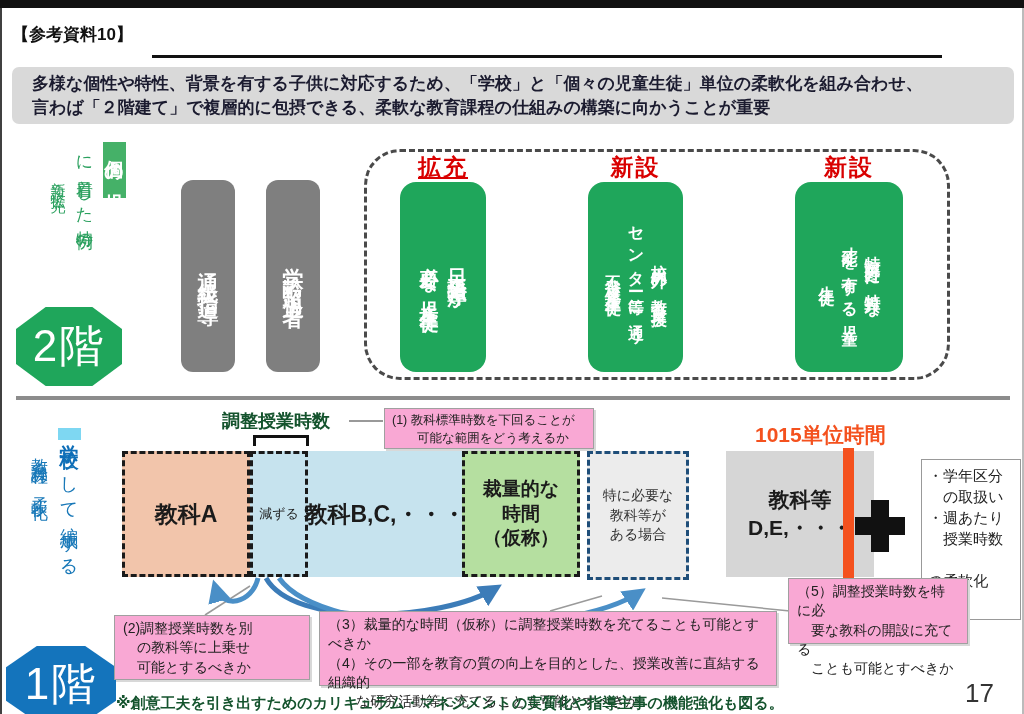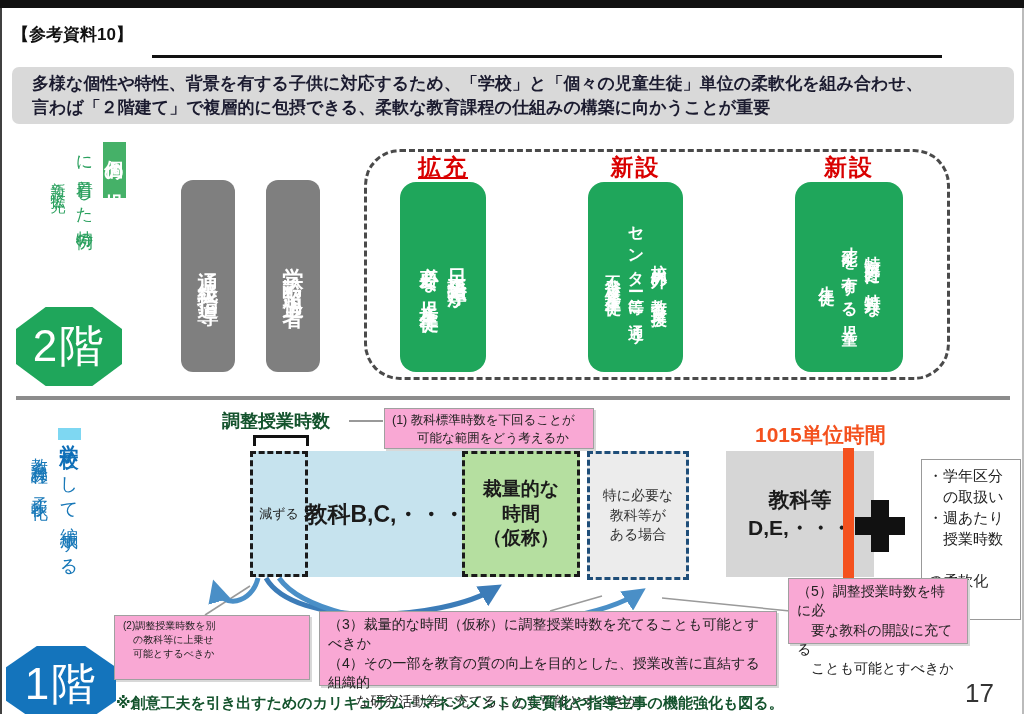--- a/index.html
+++ b/index.html
@@ -46,21 +46,21 @@
   .f1side { left:26px; top:420px; height:280px; writing-mode:vertical-rl; color:#1878b8; }
   .f1side .c1 { font-size:18px; letter-spacing:4px; }
   .f1side .c1 .hl { background:#7ed7f2; color:#0e6eb8; font-weight:bold; font-size:19px; padding:2px 1px; }
   .f1side .c2 { font-size:17px; letter-spacing:4px; margin-right:5px; padding-top:16px; }
 
   .adjust-label { left:220px; top:401px; font-size:18px; font-weight:bold; color:#14532d; }
   .bracket { left:251px; top:427px; width:56px; height:11px; border:3px solid #111; border-bottom:none; }
 
   .note-box { background:#f9a8d4; border:1.5px solid #a0a0a0; box-shadow:2px 2px 0 #d8d8d8; color:#222; white-space:pre-line; }
   .note1 { left:382px; top:400px; width:210px; height:41px; font-size:12.5px; line-height:1.45; padding:2px 7px; }
-  .note2 { left:112px; top:607px; width:196px; height:65px; font-size:10px; line-height:1.38; padding:3px 8px; }
+  .note2 { left:112px; top:607px; width:196px; height:65px; font-size:14px; line-height:1.38; padding:3px 8px; }
   .note34 { left:317px; top:603px; width:458px; height:75px; font-size:14px; line-height:1.38; padding:3px 8px; }
   .note5 { left:786px; top:570px; width:180px; height:66px; font-size:14px; line-height:1.38; padding:3px 8px; }
 
   
   .seg { top:443px; height:126px; display:flex; align-items:center; justify-content:center; text-align:center; color:#1b1b1b; }
   .bc-bg { left:248px; top:443px; width:212px; height:126px; background:#c6e3ee; }
   .seg-a { left:120px; width:128px; background:#f2c5ab; border:3px dashed #1a1a1a; font-size:23px; font-weight:bold; }
   .seg-reduce { left:248px; width:58px; border:3px dashed #1a1a1a; font-size:13px; }
   .seg-bc { left:306px; width:154px; font-size:23px; font-weight:bold; white-space:nowrap; }
   .seg-disc { left:460px; width:118px; background:#b5dfa0; border:3px dashed #1a1a1a; font-size:19px; font-weight:bold; white-space:pre-line; line-height:1.3; }
@@ -138,20 +138,21 @@
     <div class="c2">教育課程の柔軟化</div>
   </div>
   <div class="abs badge badge1">1階</div>
 
   <div class="abs adjust-label">調整授業時数</div>
   <div class="abs bracket"></div>
   <div class="abs note-box note1">(1) 教科標準時数を下回ることが
 　　可能な範囲をどう考えるか</div>
 
   <div class="abs bc-bg"></div>
+  <div class="abs seg seg-a">教科A</div>
   <div class="abs seg seg-bc">教科B,C,・・・</div>
   <div class="abs seg seg-reduce">減ずる</div>
   <div class="abs seg seg-disc">裁量的な
 時間
 （仮称）</div>
   <div class="abs seg seg-need">特に必要な
 教科等が
 ある場合</div>
   <div class="abs seg seg-de">教科等
 D,E,・・・</div>

